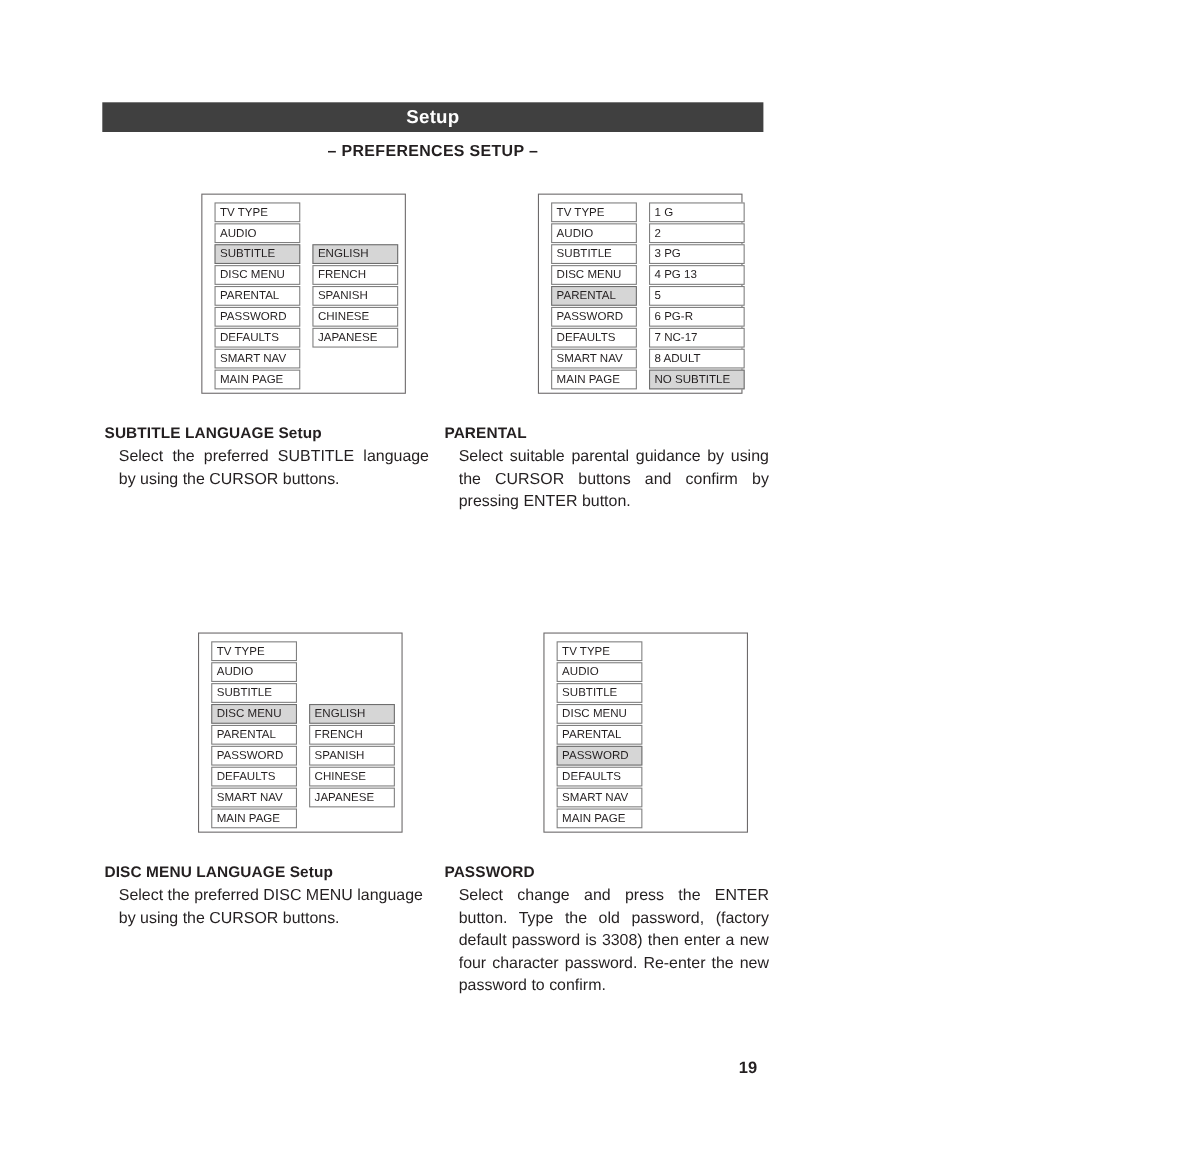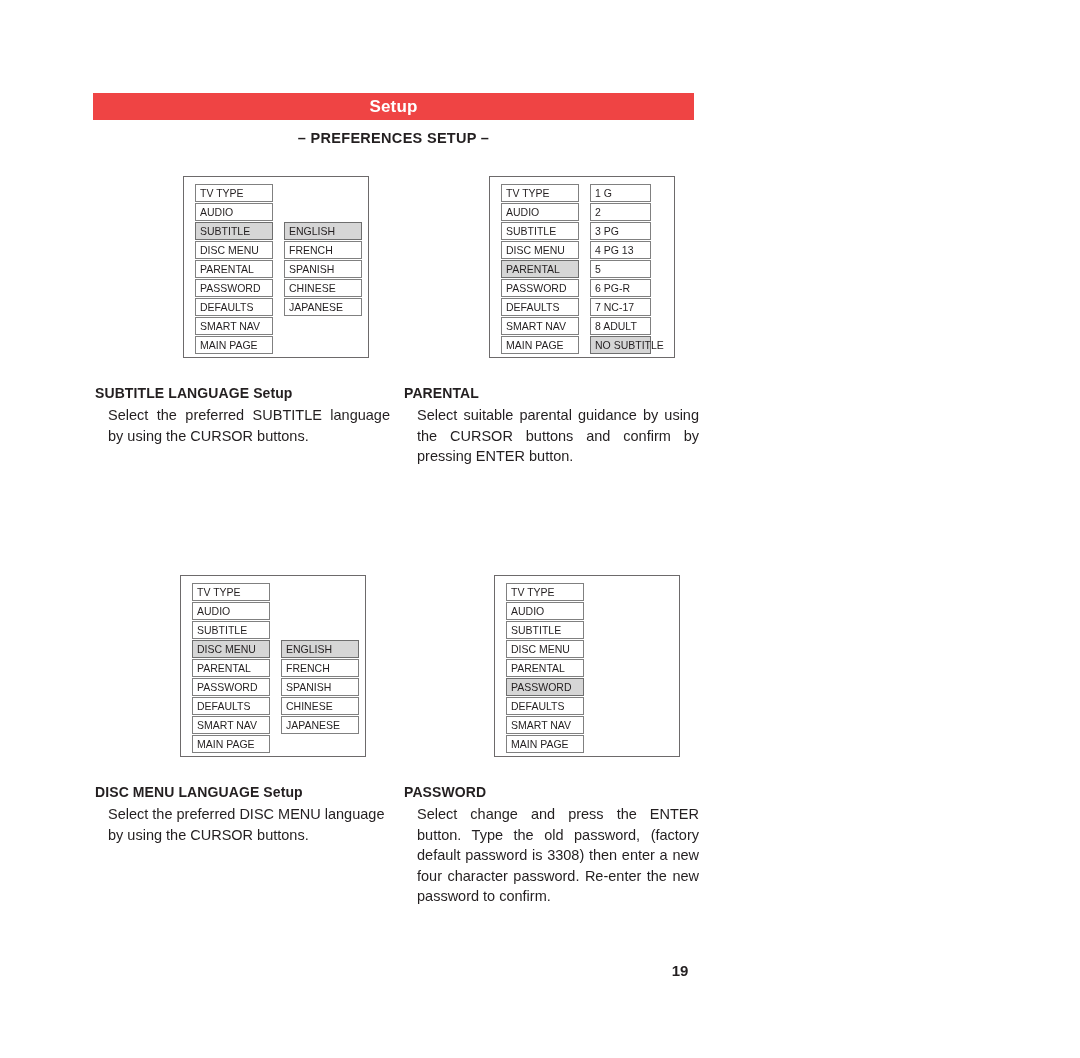--- a/index.html
+++ b/index.html
@@ -11,21 +11,21 @@
     color: #231f20;
     overflow: hidden;
   }
   .page { position: relative; width: 1080px; height: 1058px; }
 
   
   .header-bar {
     position: absolute;
     left: 93px; top: 93px;
     width: 601px; height: 27px;
-    background: #ef4444;
+    background: #404040;
     display: flex; align-items: center; justify-content: center;
   }
   .header-bar .title {
     color: #ffffff;
     font-size: 17px;
     font-weight: bold;
     letter-spacing: 0.2px;
     line-height: 1;
   }
   .section-title {
@@ -143,21 +143,21 @@
           <div class="cell">TV TYPE</div>
           <div class="cell">AUDIO</div>
           <div class="cell">SUBTITLE</div>
           <div class="cell">DISC MENU</div>
           <div class="cell sel">PARENTAL</div>
           <div class="cell">PASSWORD</div>
           <div class="cell">DEFAULTS</div>
           <div class="cell">SMART NAV</div>
           <div class="cell">MAIN PAGE</div>
         </div>
-      <div class="col" style="left:100px; width:61px;">
+      <div class="col" style="left:100px; width:87px;">
           <div class="cell">1 G</div>
           <div class="cell">2</div>
           <div class="cell">3 PG</div>
           <div class="cell">4 PG 13</div>
           <div class="cell">5</div>
           <div class="cell">6 PG-R</div>
           <div class="cell">7 NC-17</div>
           <div class="cell">8 ADULT</div>
           <div class="cell sel">NO SUBTITLE</div>
         </div>

